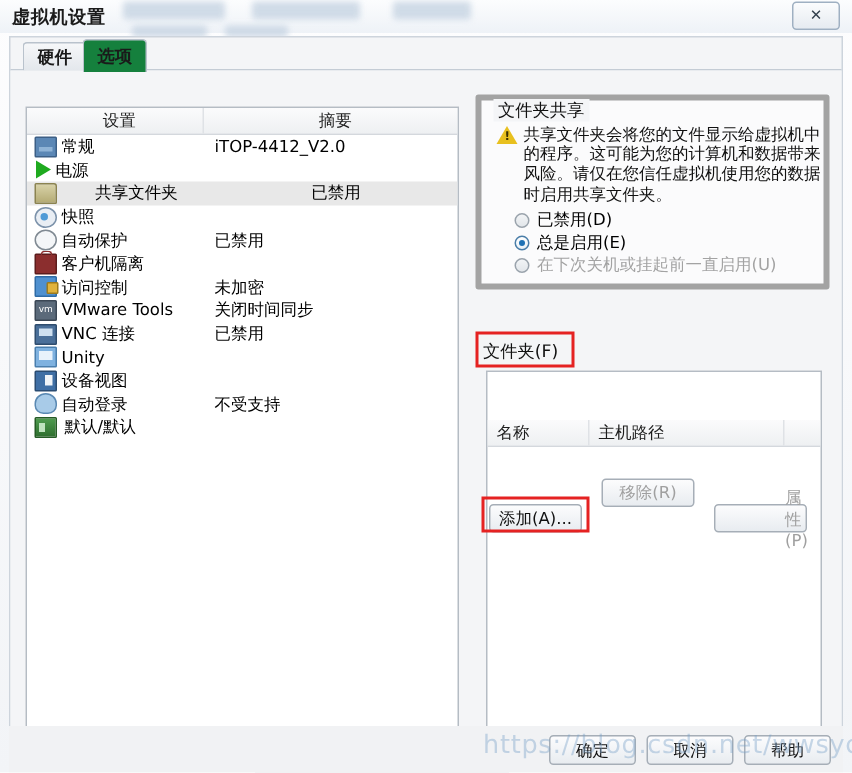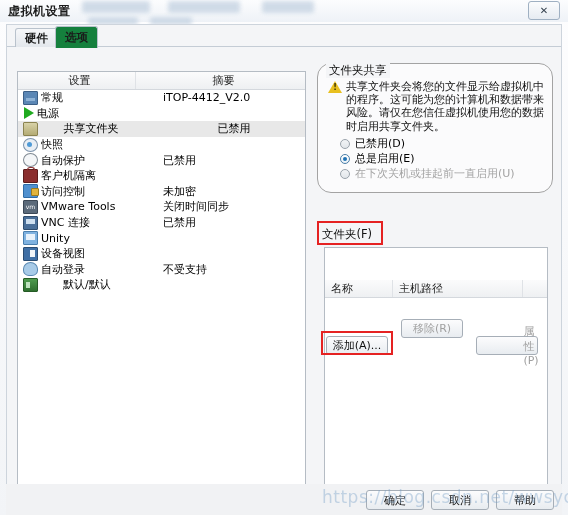--- a/index.html
+++ b/index.html
@@ -165,21 +165,21 @@
     width: 13px; height: 12px;
     margin-right: 3px;
     flex: 0 0 auto;
     position: relative;
   }
   .srow .lbl {
     width: 100px;
     white-space: nowrap;
     overflow: hidden;
   }
-  .srow .sum { flex: 1; padding-left: 2px; margin-left: 20px; }
+  .srow .sum { flex: 1; padding-left: 2px; }
 
   
   .ic-monitor { background:#5b87b5; border:1px solid #3c5f86; border-radius:1px; }
   .ic-monitor::after { content:""; position:absolute; left:2px; top:6px; width:9px; height:3px; background:#8fb3d6; }
   .ic-play {
     width:0 !important; height:0 !important;
     border-left: 10px solid #1faa1f;
     border-top: 6px solid transparent;
     border-bottom: 6px solid transparent;
     margin-left:1px;
@@ -207,23 +207,23 @@
   .right-panel {
     position: absolute;
     left: 310px; top: 8px;
     width: 236px; height: 448px;
   }
 
   .group {
     position: absolute;
     left: 0; top: 8px;
     width: 236px; height: 130px;
-    border: 1px solid #a3a3a3;
+    border: 4px solid #a3a3a3;
     background: #fbfbfc;
-    border-radius: 14px;
+    border-radius: 2px;
     box-sizing: border-box;
   }
   .group-title {
     position: absolute;
     left: 8px; top: -1px;
     background: #f4f5f7;
     padding: 0 3px;
     font-size: 11.5px;
     color: #111;
   }

